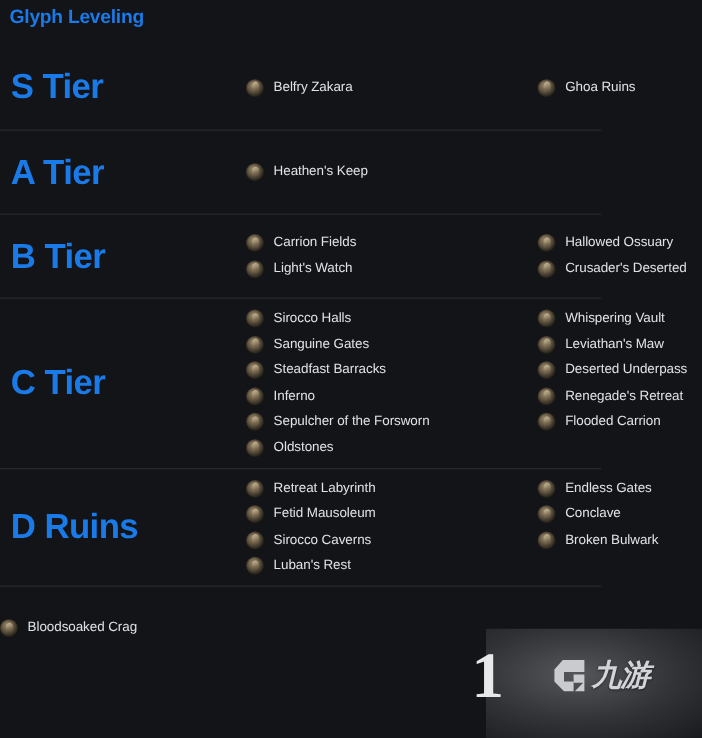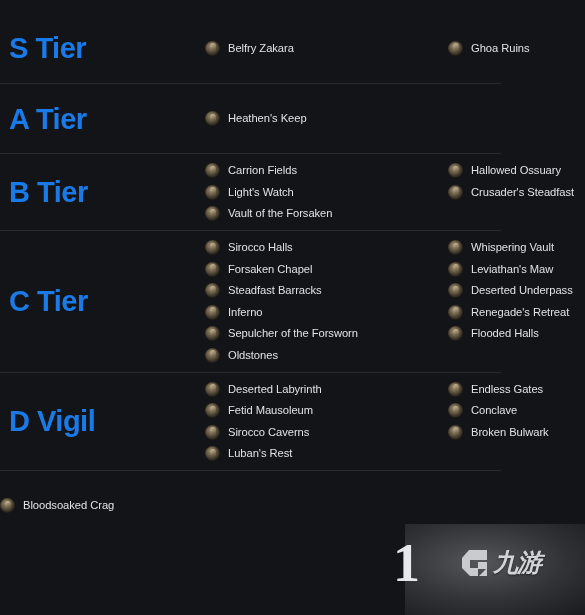--- a/index.html
+++ b/index.html
@@ -183,20 +183,23 @@
     line-height: 54px;
     font-family: "Liberation Serif", serif;
     pointer-events: none;
   }
 </style>
 </head>
 <body>
 
 <div id="page">
 
+  <div class="header">
+    <div class="page-title">Glyph Leveling</div>
+  </div>
 
 
   <div class="tier-table">
       <div class="tier-row">
         <div class="tier-label-cell">
           <div class="tier-label">S Tier</div>
         </div>
         <div class="tier-content">
           <div class="dungeon-col left">
             <div class="dungeon-item">
@@ -232,50 +235,46 @@
         <div class="tier-content">
           <div class="dungeon-col left">
             <div class="dungeon-item">
               <span class="dungeon-icon"></span>
               <span class="dungeon-name">Carrion Fields</span>
             </div>
             <div class="dungeon-item">
               <span class="dungeon-icon"></span>
               <span class="dungeon-name">Light's Watch</span>
             </div>
-            <div class="dungeon-item">
-              <span class="dungeon-icon"></span>
-              <span class="dungeon-name">Vault of the Forsaken</span>
-            </div>
           </div>
           <div class="dungeon-col right">
             <div class="dungeon-item">
               <span class="dungeon-icon"></span>
               <span class="dungeon-name">Hallowed Ossuary</span>
             </div>
             <div class="dungeon-item">
               <span class="dungeon-icon"></span>
-              <span class="dungeon-name">Crusader's Steadfast</span>
+              <span class="dungeon-name">Crusader's Deserted</span>
             </div>
           </div>
         </div>
       </div>
       <div class="tier-row">
         <div class="tier-label-cell">
           <div class="tier-label">C Tier</div>
         </div>
         <div class="tier-content">
           <div class="dungeon-col left">
             <div class="dungeon-item">
               <span class="dungeon-icon"></span>
               <span class="dungeon-name">Sirocco Halls</span>
             </div>
             <div class="dungeon-item">
               <span class="dungeon-icon"></span>
-              <span class="dungeon-name">Forsaken Chapel</span>
+              <span class="dungeon-name">Sanguine Gates</span>
             </div>
             <div class="dungeon-item">
               <span class="dungeon-icon"></span>
               <span class="dungeon-name">Steadfast Barracks</span>
             </div>
             <div class="dungeon-item">
               <span class="dungeon-icon"></span>
               <span class="dungeon-name">Inferno</span>
             </div>
             <div class="dungeon-item">
@@ -299,34 +298,34 @@
             <div class="dungeon-item">
               <span class="dungeon-icon"></span>
               <span class="dungeon-name">Deserted Underpass</span>
             </div>
             <div class="dungeon-item">
               <span class="dungeon-icon"></span>
               <span class="dungeon-name">Renegade's Retreat</span>
             </div>
             <div class="dungeon-item">
               <span class="dungeon-icon"></span>
-              <span class="dungeon-name">Flooded Halls</span>
-            </div>
-          </div>
-        </div>
-      </div>
-      <div class="tier-row">
-        <div class="tier-label-cell">
-          <div class="tier-label">D Vigil</div>
-        </div>
-        <div class="tier-content">
-          <div class="dungeon-col left">
-            <div class="dungeon-item">
-              <span class="dungeon-icon"></span>
-              <span class="dungeon-name">Deserted Labyrinth</span>
+              <span class="dungeon-name">Flooded Carrion</span>
+            </div>
+          </div>
+        </div>
+      </div>
+      <div class="tier-row">
+        <div class="tier-label-cell">
+          <div class="tier-label">D Ruins</div>
+        </div>
+        <div class="tier-content">
+          <div class="dungeon-col left">
+            <div class="dungeon-item">
+              <span class="dungeon-icon"></span>
+              <span class="dungeon-name">Retreat Labyrinth</span>
             </div>
             <div class="dungeon-item">
               <span class="dungeon-icon"></span>
               <span class="dungeon-name">Fetid Mausoleum</span>
             </div>
             <div class="dungeon-item">
               <span class="dungeon-icon"></span>
               <span class="dungeon-name">Sirocco Caverns</span>
             </div>
             <div class="dungeon-item">

